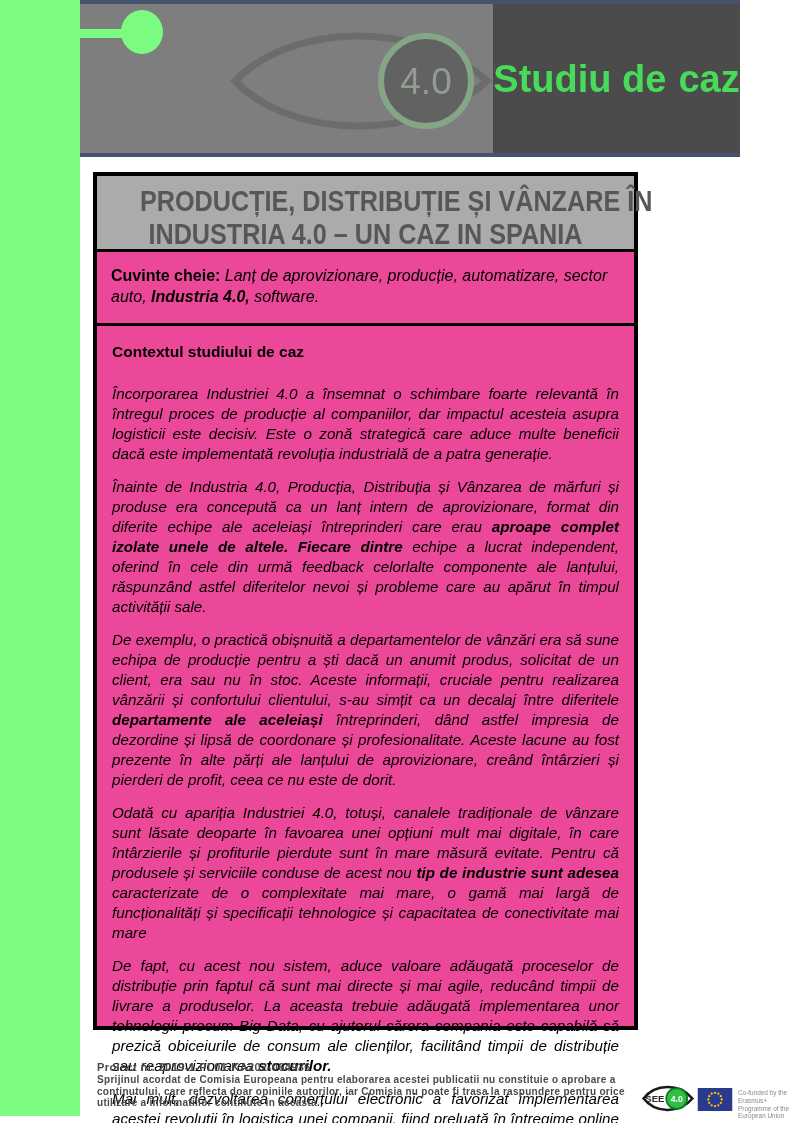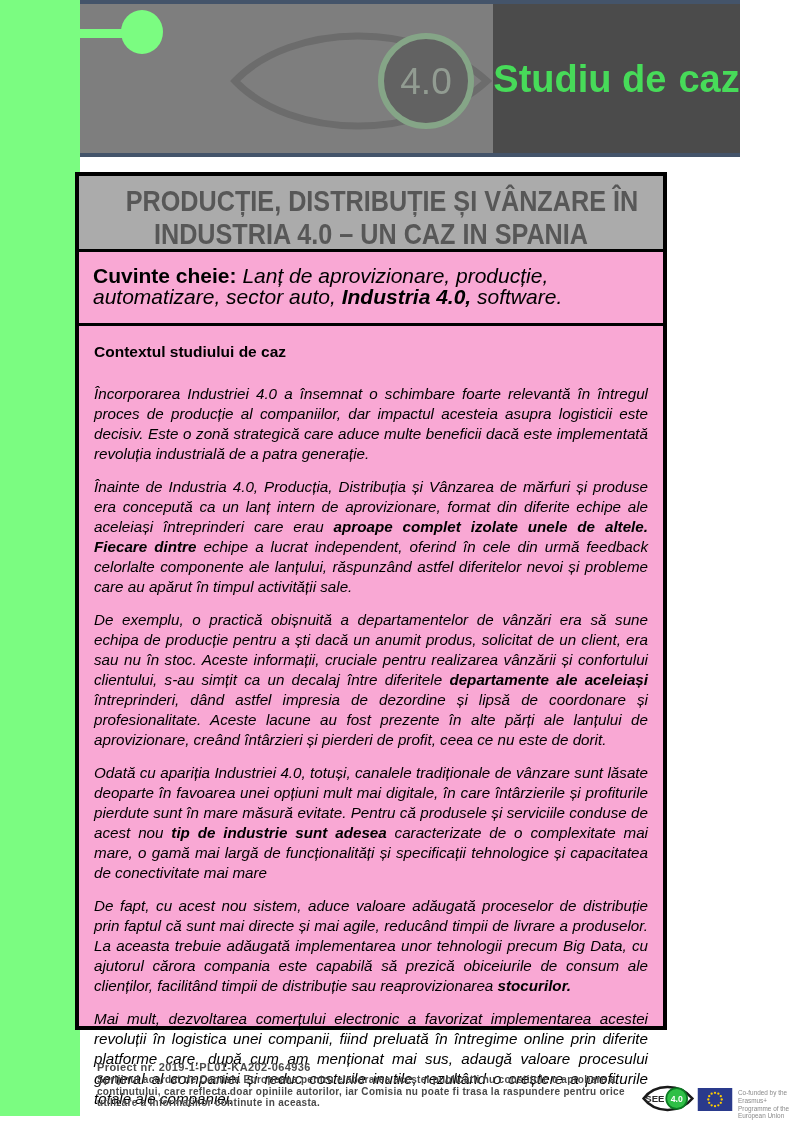--- a/index.html
+++ b/index.html
@@ -26,35 +26,35 @@
   .brand-line {
     color: #47DB59; font-weight: bold; font-size: 38px; line-height: 38px;
     letter-spacing: 0px;
   }
   .connector-line { position: absolute; left: 0; top: 25px; width: 50px; height: 9px; background: #7BFC81; }
   .connector-circle { position: absolute; left: 41px; top: 6px; width: 42px; height: 44px; border-radius: 50%; background: #7BFC81; }
   .eye-watermark { position: absolute; left: 150px; top: 6px; width: 262px; height: 142px; }
 
   
   .main-box {
-    position: absolute; left: 75px; top: 172px; width: 592px; height: 858px;
-    box-sizing: border-box; border: 4px solid #000; background: #f9a8d4;
+    position: absolute; left: 93px; top: 172px; width: 545px; height: 858px;
+    box-sizing: border-box; border: 4px solid #000; background: #ec4899;
   }
   .banner {
     box-sizing: border-box; height: 76px; background: #ABABAB;
     border-bottom: 3px solid #000; text-align: center; padding-top: 8px;
   }
   .banner-line {
     display: block; color: #575757; font-weight: bold; font-size: 30px;
     line-height: 33px; transform: scaleX(0.84); transform-origin: center;
     white-space: nowrap; letter-spacing: 0px;
   }
   .keywords {
     box-sizing: border-box; min-height: 74px; border-bottom: 3px solid #000;
-    padding: 13px 14px 10px 14px; font-size: 21px; line-height: 21px;
+    padding: 13px 14px 10px 14px; font-size: 16px; line-height: 21px;
     color: #000; font-style: italic;
   }
   .body-text {
     box-sizing: border-box; padding: 14px 15px 16px 15px;
     font-size: 15.2px; line-height: 20px; color: #000;
   }
   .body-heading { font-weight: bold; font-size: 15.5px; margin: 2px 0 22px 0; }
   .para { margin: 0 0 13px 0; text-align: justify; font-style: italic; }
   .seg-bold { font-weight: bold; }
   .seg-roman { font-style: normal; }

